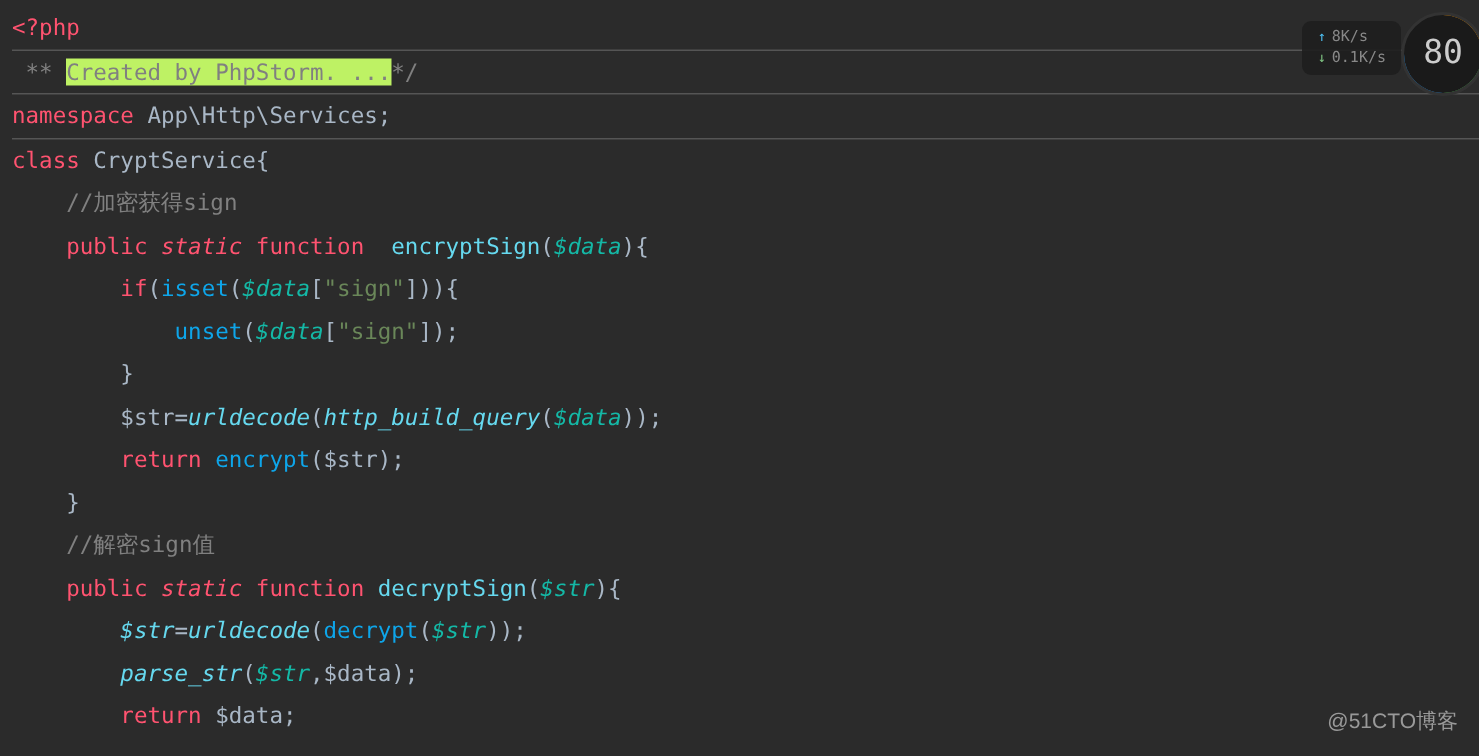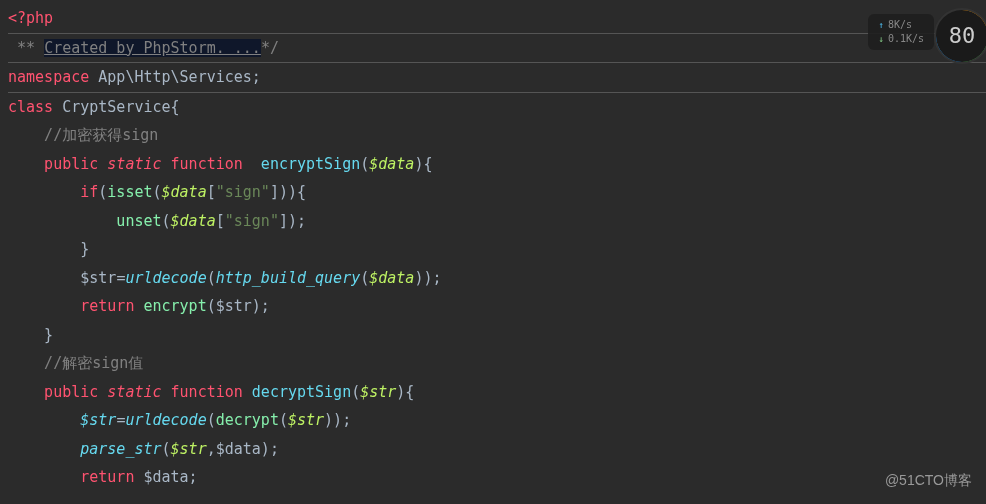--- a/index.html
+++ b/index.html
@@ -24,36 +24,35 @@
       border-bottom: 1px solid #555;
     }
     .code-line {
       white-space: pre;
       color: #a9b7c6;
     }
     .php-tag { color: #ff5370; }
     .comment-block { color: #808080; }
     .comment-block-highlighted { 
       color: #808080; 
-      background: #0f172a;
-      text-decoration: underline;
+      background: #bef264;
     }
     .keyword-ns { color: #ff5370; text-align: right; }
     .keyword-class { color: #ff5370; }
     .keyword-pub { color: #ff5370; }
     .keyword-static { color: #ff5370; font-style: italic; }
     .keyword-func { color: #ff5370; }
     .keyword-if { color: #ff5370; }
     .keyword-return { color: #ff5370; }
     .ns-path { color: #a9b7c6; }
     .class-name { color: #a9b7c6; }
     .func-def { color: #66d9ef; }
-    .func-call-yellow { color: #86efac; }
+    .func-call-yellow { color: #0ea5e9; }
     .func-call-italic { color: #66d9ef; font-style: italic; }
-    .param { color: #bef264; font-style: italic; }
+    .param { color: #14b8a6; font-style: italic; }
     .var { color: #a9b7c6; }
     .var-italic { color: #66d9ef; font-style: italic; }
     .string { color: #6a8759; }
     .punct { color: #a9b7c6; }
     .brace { color: #a9b7c6; }
     .operator { color: #a9b7c6; }
     .comment-sl { color: #808080; }
     
     .network-widget {
       position: absolute;

